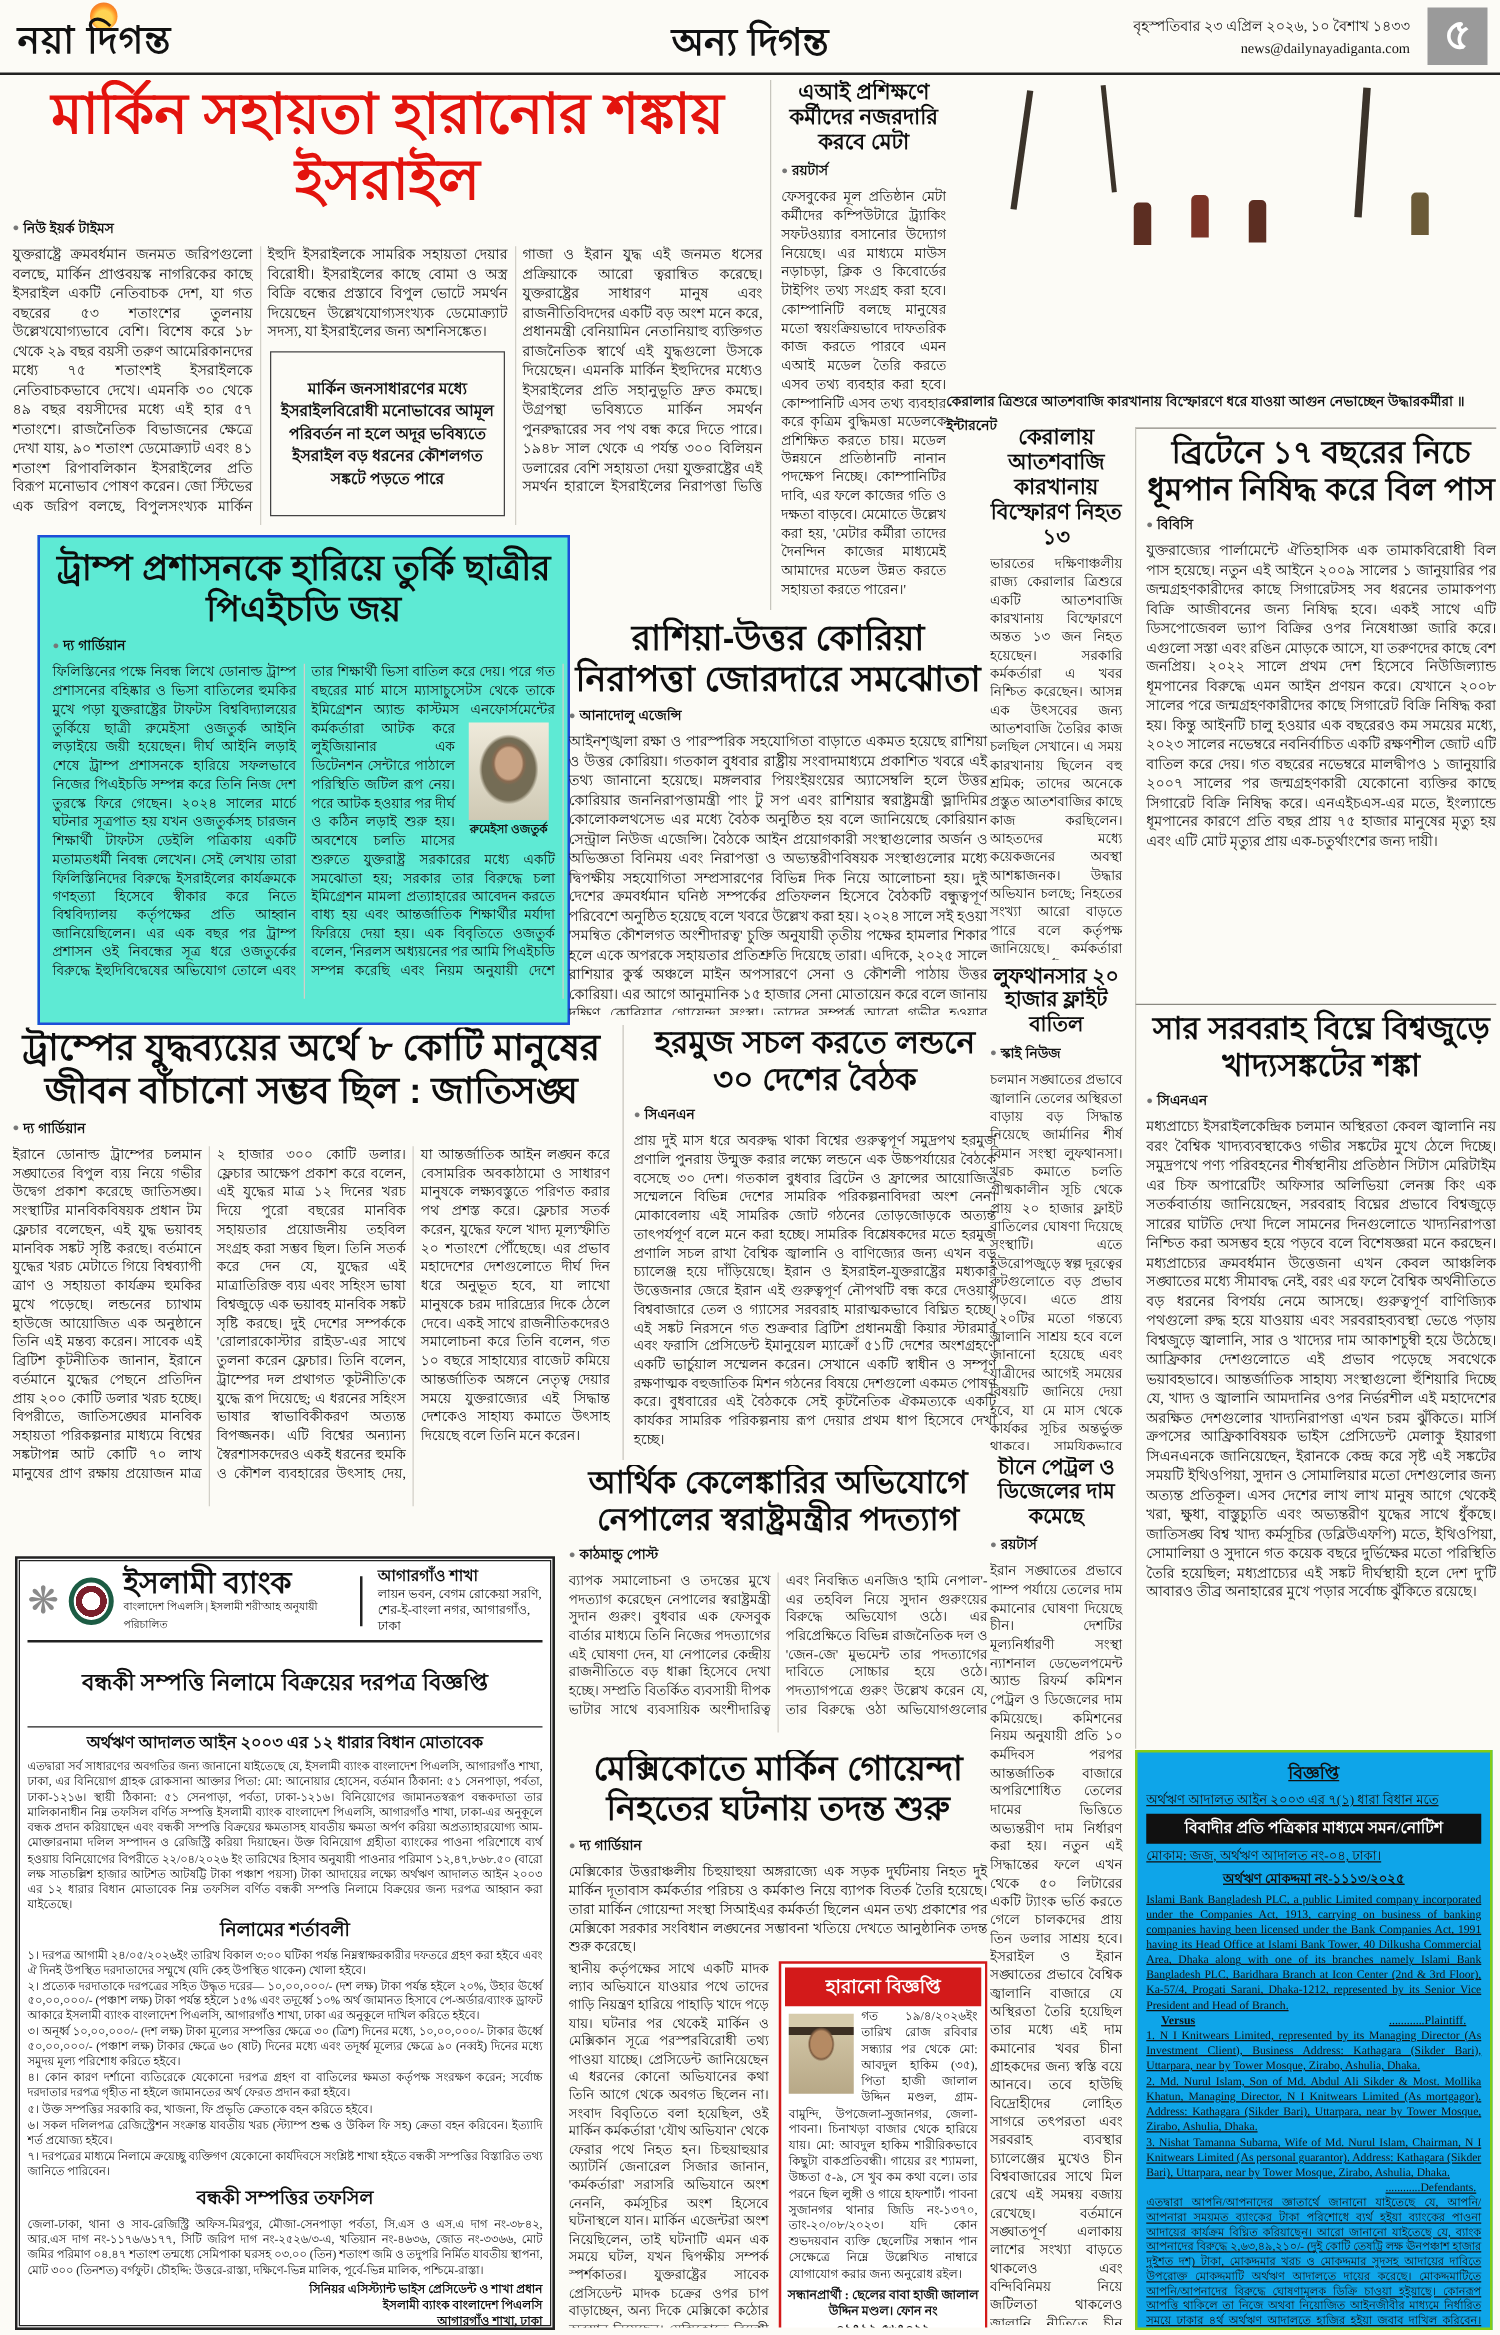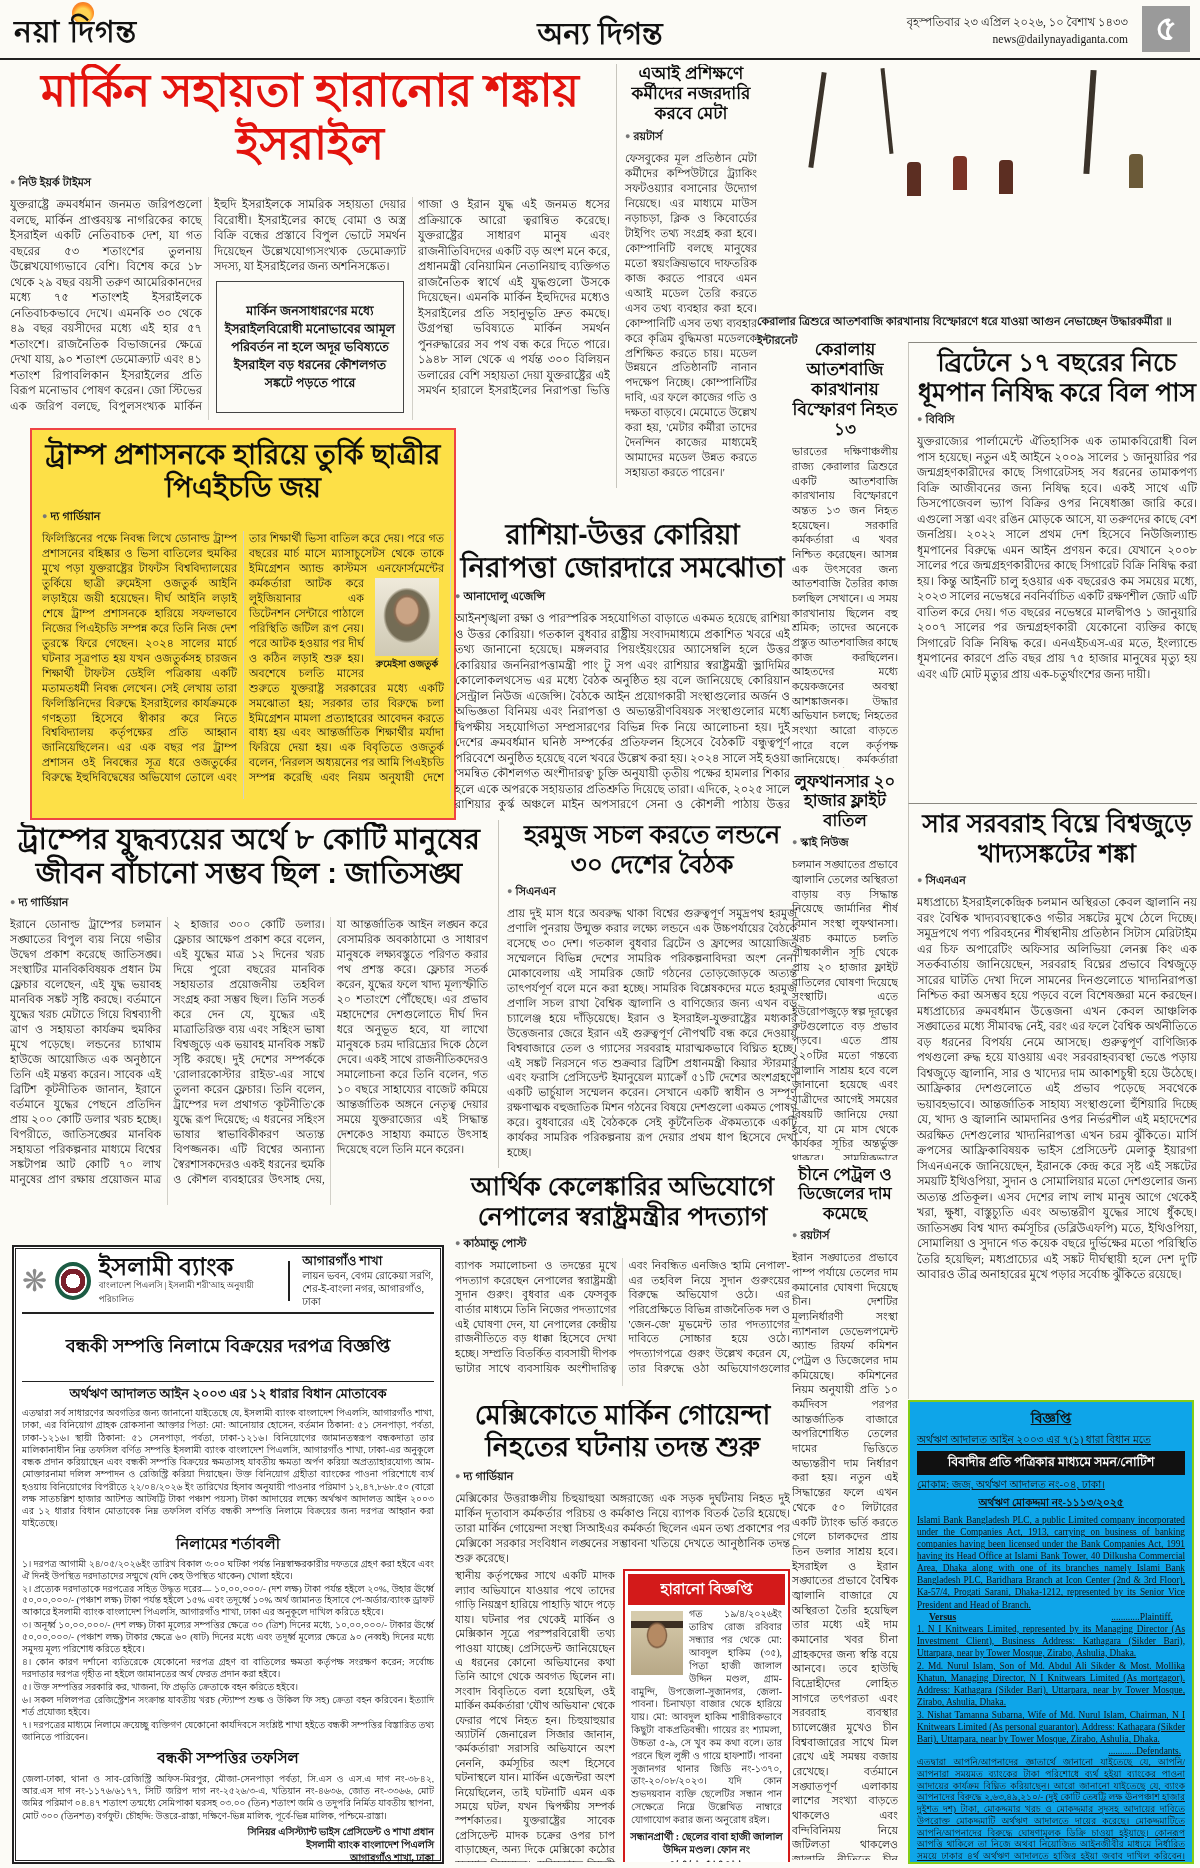--- a/index.html
+++ b/index.html
@@ -38,21 +38,21 @@
   #firephoto .t2{left:128px;top:2px;width:4px;height:86px;transform:rotate(-6deg);}
   #firephoto .t3{left:330px;top:4px;width:6px;height:104px;transform:rotate(4deg);}
   #firephoto .worker{position:absolute;width:14px;height:34px;border-radius:4px 4px 0 0;background:#5c2e22;}
   #firephoto .w1{left:150px;top:96px;}#firephoto .w2{left:196px;top:90px;background:#7a3326;}
   #firephoto .w3{left:242px;top:94px;}#firephoto .w4{left:372px;top:88px;background:#6b5a38;}
   #caption{position:absolute;left:757px;top:313px;width:433px;font-size:11px;font-weight:bold;font-family:"Liberation Sans",sans-serif;}
   
   .hibox{border:1.5px solid #444;padding:20px 6px;margin:6px 2px;font-family:"Liberation Sans",sans-serif;
          font-weight:bold;text-align:center;font-size:12.5px;line-height:1.45;break-inside:avoid;}
   
-  #turkish{border:2px solid #ef4444;padding:8px 10px;background:#fde047;}
+  #turkish{border:2px solid #1d4ed8;padding:8px 10px;background:#5eead4;}
   .headshot-wrap{float:right;width:74px;margin:2px 0 2px 6px;text-align:center;}
   .headshot{display:block;width:64px;height:78px;margin:0 auto;
      background:
       radial-gradient(20px 24px at 50% 42%, #c9a384 0 52%, #8a6a50 60%, rgba(0,0,0,0) 72%),
       radial-gradient(34px 40px at 50% 48%, #746c55 0 62%, rgba(0,0,0,0) 70%),
       linear-gradient(180deg,#efeadb,#cfc9b4);}
   .headshot-cap{font-size:9.5px;font-weight:bold;font-family:"Liberation Sans",sans-serif;}
   
   #lostbox{border:2px solid #d31a1a;background:#fff;padding:0 0 4px 0;}
   #lostbox .lhead{background:#d31a1a;color:#fff;text-align:center;font-family:"Liberation Sans",sans-serif;
@@ -160,21 +160,21 @@
       <span>ফিলিস্তিনের পক্ষে নিবন্ধ লিখে ডোনাল্ড ট্রাম্প প্রশাসনের বহিষ্কার ও ভিসা বাতিলের হুমকির মুখে পড়া যুক্তরাষ্ট্রের টাফটস বিশ্ববিদ্যালয়ের তুর্কিয়ে ছাত্রী রুমেইসা ওজতুর্ক আইনি লড়াইয়ে জয়ী হয়েছেন। দীর্ঘ আইনি লড়াই শেষে ট্রাম্প প্রশাসনকে হারিয়ে সফলভাবে নিজের পিএইচডি সম্পন্ন করে তিনি নিজ দেশ তুরস্কে ফিরে গেছেন। ২০২৪ সালের মার্চে ঘটনার সূত্রপাত হয় যখন ওজতুর্কসহ চারজন শিক্ষার্থী টাফটস ডেইলি পত্রিকায় একটি মতামতধর্মী নিবন্ধ লেখেন। সেই লেখায় তারা ফিলিস্তিনিদের বিরুদ্ধে ইসরাইলের কার্যক্রমকে গণহত্যা হিসেবে স্বীকার করে নিতে বিশ্ববিদ্যালয় কর্তৃপক্ষের প্রতি আহ্বান জানিয়েছিলেন। এর এক বছর পর ট্রাম্প প্রশাসন ওই নিবন্ধের সূত্র ধরে ওজতুর্কের বিরুদ্ধে ইহুদিবিদ্বেষের অভিযোগ তোলে এবং তার শিক্ষার্থী ভিসা বাতিল করে দেয়। পরে গত বছরের মার্চ মাসে ম্যাসাচুসেটস থেকে তাকে ইমিগ্রেশন অ্যান্ড কাস্টমস এনফোর্সমেন্টের</span>
       <span class="headshot-wrap">
         <span class="headshot"></span>
         <span class="headshot-cap">রুমেইসা ওজতুর্ক</span>
       </span>
       <span>কর্মকর্তারা আটক করে লুইজিয়ানার এক ডিটেনশন সেন্টারে পাঠালে পরিস্থিতি জটিল রূপ নেয়। পরে আটক হওয়ার পর দীর্ঘ ও কঠিন লড়াই শুরু হয়। অবশেষে চলতি মাসের শুরুতে যুক্তরাষ্ট্র সরকারের মধ্যে একটি সমঝোতা হয়; সরকার তার বিরুদ্ধে চলা ইমিগ্রেশন মামলা প্রত্যাহারের আবেদন করতে বাধ্য হয় এবং আন্তর্জাতিক শিক্ষার্থীর মর্যাদা ফিরিয়ে দেয়া হয়। এক বিবৃতিতে ওজতুর্ক বলেন, 'নিরলস অধ্যয়নের পর আমি পিএইচডি সম্পন্ন করেছি এবং নিয়ম অনুযায়ী দেশে ফিরতে পেরেছি। যুক্তরাষ্ট্র সরকারের কারণে আমার যে ক্ষতি হয়েছে, তা শুধু আমার নয়, যেসব তরুণদের জন্য আমি কাজ করতে চেয়েছি, তাদেরও হয়েছে।' গত সপ্তাহে যুক্তরাষ্ট্র ত্যাগ করে তুরস্কে ফেরেন ওজতুর্ক। সেখানে তিনি শিশু অধ্যয়ন ও মানবোন্নয়ন বিষয়ে নিজের একাডেমিক ক্যারিয়ার চালিয়ে যাওয়ার ঘোষণা দিয়েছেন।</span>
     </div>
   </div>
 
   <div class="art" style="left:455px;top:494px;width:335px;height:318px;">
-    <h2 class="hl" style="font-size:28px;margin-top:24px;">রাশিয়া-উত্তর কোরিয়া নিরাপত্তা জোরদারে সমঝোতা</h2>
+    <h2 class="hl" style="font-size:28px;">রাশিয়া-উত্তর কোরিয়া নিরাপত্তা জোরদারে সমঝোতা</h2>
     <div class="byline"><span class="dot">●</span> <span>আনাদোলু এজেন্সি</span></div>
     <p class="bd">আইনশৃঙ্খলা রক্ষা ও পারস্পরিক সহযোগিতা বাড়াতে একমত হয়েছে রাশিয়া ও উত্তর কোরিয়া। গতকাল বুধবার রাষ্ট্রীয় সংবাদমাধ্যমে প্রকাশিত খবরে এই তথ্য জানানো হয়েছে। মঙ্গলবার পিয়ংইয়ংয়ের অ্যাসেম্বলি হলে উত্তর কোরিয়ার জননিরাপত্তামন্ত্রী পাং টু সপ এবং রাশিয়ার স্বরাষ্ট্রমন্ত্রী ভ্লাদিমির কোলোকলথসেভ এর মধ্যে বৈঠক অনুষ্ঠিত হয় বলে জানিয়েছে কোরিয়ান সেন্ট্রাল নিউজ এজেন্সি। বৈঠকে আইন প্রয়োগকারী সংস্থাগুলোর অর্জন ও অভিজ্ঞতা বিনিময় এবং নিরাপত্তা ও অভ্যন্তরীণবিষয়ক সংস্থাগুলোর মধ্যে দ্বিপক্ষীয় সহযোগিতা সম্প্রসারণের বিভিন্ন দিক নিয়ে আলোচনা হয়। দুই দেশের ক্রমবর্ধমান ঘনিষ্ঠ সম্পর্কের প্রতিফলন হিসেবে বৈঠকটি বন্ধুত্বপূর্ণ পরিবেশে অনুষ্ঠিত হয়েছে বলে খবরে উল্লেখ করা হয়। ২০২৪ সালে সই হওয়া 'সমন্বিত কৌশলগত অংশীদারত্ব' চুক্তি অনুযায়ী তৃতীয় পক্ষের হামলার শিকার হলে একে অপরকে সহায়তার প্রতিশ্রুতি দিয়েছে তারা। এদিকে, ২০২৫ সালে রাশিয়ার কুর্স্ক অঞ্চলে মাইন অপসারণে সেনা ও কৌশলী পাঠায় উত্তর কোরিয়া। এর আগে আনুমানিক ১৫ হাজার সেনা মোতায়েন করে বলে জানায় দক্ষিণ কোরিয়ার গোয়েন্দা সংস্থা। তাদের সম্পর্ক আরো গভীর হওয়ার আশঙ্কায় নজর রাখছে পশ্চিমা দেশগুলো।</p>
   </div>
 
   <div class="art" style="left:10px;top:822px;width:478px;height:420px;">
     <h2 class="hl" style="font-size:29px;">ট্রাম্পের যুদ্ধব্যয়ের অর্থে ৮ কোটি মানুষের জীবন বাঁচানো সম্ভব ছিল : জাতিসঙ্ঘ</h2>
     <div class="byline"><span class="dot">●</span> <span>দ্য গার্ডিয়ান</span></div>
     <p class="bd cols3" style="height:288px;font-size:11px;">ইরানে ডোনাল্ড ট্রাম্পের চলমান সঙ্ঘাতের বিপুল ব্যয় নিয়ে গভীর উদ্বেগ প্রকাশ করেছে জাতিসঙ্ঘ। সংস্থাটির মানবিকবিষয়ক প্রধান টম ফ্লেচার বলেছেন, এই যুদ্ধ ভয়াবহ মানবিক সঙ্কট সৃষ্টি করছে। বর্তমানে যুদ্ধের খরচ মেটাতে গিয়ে বিশ্বব্যাপী ত্রাণ ও সহায়তা কার্যক্রম হুমকির মুখে পড়েছে। লন্ডনের চ্যাথাম হাউজে আয়োজিত এক অনুষ্ঠানে তিনি এই মন্তব্য করেন। সাবেক এই ব্রিটিশ কূটনীতিক জানান, ইরানে বর্তমানে যুদ্ধের পেছনে প্রতিদিন প্রায় ২০০ কোটি ডলার খরচ হচ্ছে। বিপরীতে, জাতিসঙ্ঘের মানবিক সহায়তা পরিকল্পনার মাধ্যমে বিশ্বের সঙ্কটাপন্ন আট কোটি ৭০ লাখ মানুষের প্রাণ রক্ষায় প্রয়োজন মাত্র ২ হাজার ৩০০ কোটি ডলার। ফ্লেচার আক্ষেপ প্রকাশ করে বলেন, এই যুদ্ধের মাত্র ১২ দিনের খরচ দিয়ে পুরো বছরের মানবিক সহায়তার প্রয়োজনীয় তহবিল সংগ্রহ করা সম্ভব ছিল। তিনি সতর্ক করে দেন যে, যুদ্ধের এই মাত্রাতিরিক্ত ব্যয় এবং সহিংস ভাষা বিশ্বজুড়ে এক ভয়াবহ মানবিক সঙ্কট সৃষ্টি করছে। দুই দেশের সম্পর্ককে 'রোলারকোস্টার রাইড'-এর সাথে তুলনা করেন ফ্লেচার। তিনি বলেন, ট্রাম্পের দল প্রথাগত 'কূটনীতি'কে যুদ্ধে রূপ দিয়েছে; এ ধরনের সহিংস ভাষার স্বাভাবিকীকরণ অত্যন্ত বিপজ্জনক। এটি বিশ্বের অন্যান্য স্বৈরশাসকদেরও একই ধরনের হুমকি ও কৌশল ব্যবহারের উৎসাহ দেয়, যা আন্তর্জাতিক আইন লঙ্ঘন করে বেসামরিক অবকাঠামো ও সাধারণ মানুষকে লক্ষ্যবস্তুতে পরিণত করার পথ প্রশস্ত করে। ফ্লেচার সতর্ক করেন, যুদ্ধের ফলে খাদ্য মূল্যস্ফীতি ২০ শতাংশে পৌঁছেছে। এর প্রভাব মহাদেশের দেশগুলোতে দীর্ঘ দিন ধরে অনুভূত হবে, যা লাখো মানুষকে চরম দারিদ্র্যের দিকে ঠেলে দেবে। একই সাথে রাজনীতিকদেরও সমালোচনা করে তিনি বলেন, গত ১০ বছরে সাহায্যের বাজেট কমিয়ে আন্তর্জাতিক অঙ্গনে নেতৃত্ব দেয়ার সময়ে যুক্তরাজ্যের এই সিদ্ধান্ত দেশকেও সাহায্য কমাতে উৎসাহ দিয়েছে বলে তিনি মনে করেন।</p>
   </div>
 

